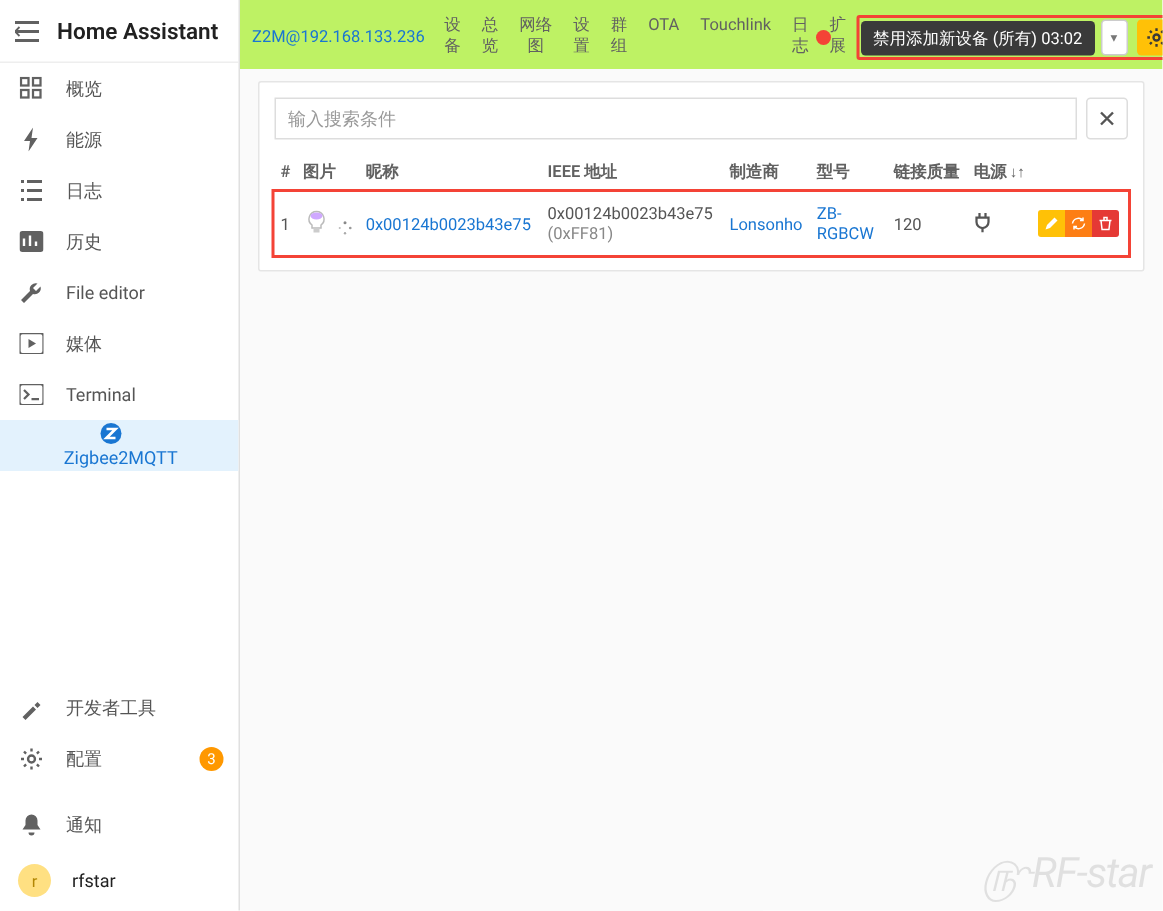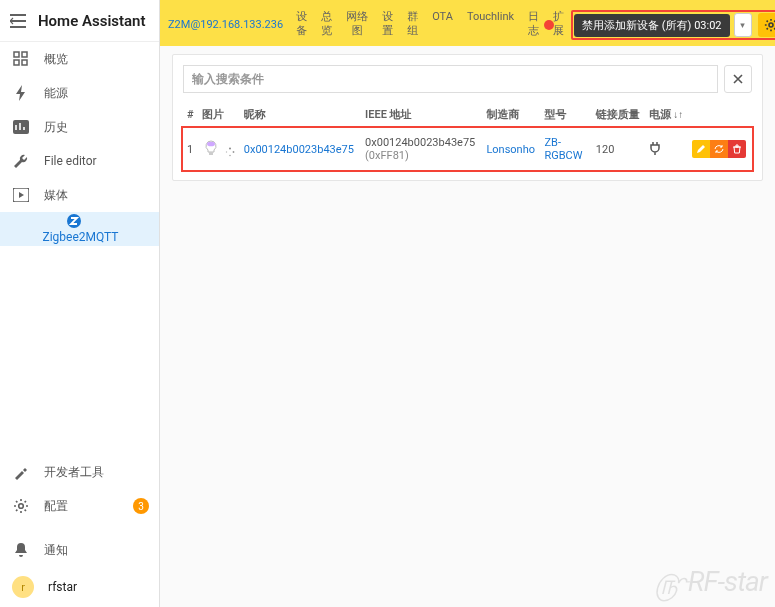--- a/index.html
+++ b/index.html
@@ -14,32 +14,32 @@
   .sb-item{display:flex;align-items:center;height:34px;padding:0 10px 0 12px;cursor:pointer;color:#555;justify-content:flex-end;}
   .sb-item.active{background:#e3f2fd;color:#1976d2;flex-direction:column;}
   .sb-item .ic{width:18px;height:18px;margin-right:14px;display:flex;align-items:center;justify-content:center;color:#616161;}
   .sb-item.active .ic{color:#1976d2;}
   .sb-item .txt{flex:1;font-size:12px;white-space:nowrap;}
   .badge{background:#ff9800;color:#fff;border-radius:9px;min-width:16px;height:16px;font-size:10px;display:flex;align-items:center;justify-content:center;padding:0 5px;}
   .sb-user{display:flex;align-items:center;height:40px;padding:0 12px;}
   .avatar{width:22px;height:22px;border-radius:50%;background:#ffe082;color:#b28704;display:flex;align-items:center;justify-content:center;font-size:11px;margin-right:14px;}
   
   .main{position:absolute;left:160px;right:0;top:0;bottom:0;background:#fafafa;overflow:hidden;}
-  .tabs{display:flex;align-items:flex-start;height:46px;background:#fde047;padding:4px 8px 0 8px;}
+  .tabs{display:flex;align-items:flex-start;height:46px;background:#bef264;padding:4px 8px 0 8px;}
   .tabs .host{color:#1976d2;font-size:11px;padding-top:14px;margin-right:6px;white-space:nowrap;}
   .tab{color:#616161;font-size:11px;text-align:center;line-height:1.3;padding:6px 6px;margin:0 1px;cursor:pointer;white-space:nowrap;}
   .disable-btn{background:#3a3a3a;color:#fff;font-size:11px;display:flex;align-items:center;padding:4px 8px;border-radius:3px;white-space:nowrap;position:relative;}
   .red-dot{width:10px;height:10px;border-radius:50%;background:#f44336;position:absolute;left:-30px;top:6px;}
   .dd{border:1px solid #ccc;height:24px;width:18px;display:flex;align-items:center;justify-content:center;margin-left:4px;border-radius:3px;background:#fff;}
   .gear-btn{width:26px;height:24px;margin-left:6px;border-radius:3px;background:#ffc107;display:flex;align-items:center;justify-content:center;color:#3a3a3a;}
   .hl-top{border:2px solid #f44336;border-radius:2px;padding:1px;display:flex;align-items:center;margin-left:auto;margin-top:6px;}
   
   .card{background:#fff;margin:8px 12px;border:1px solid #e5e5e5;border-radius:2px;padding:10px;}
   .search-row{display:flex;align-items:center;margin-bottom:8px;}
-  .search{flex:1;border:1px solid #ddd;height:28px;padding:0 8px;font-size:12px;color:#555;font-weight:bold;}
+  .search{flex:1;border:1px solid #ddd;height:28px;padding:0 8px;font-size:12px;color:#555;}
   .search::placeholder{color:#999;}
   .clear{width:28px;height:28px;border:1px solid #ddd;margin-left:6px;border-radius:3px;display:flex;align-items:center;justify-content:center;cursor:pointer;}
   table{width:100%;border-collapse:collapse;font-size:11px;}
   th{color:#616161;font-weight:600;text-align:left;padding:6px 4px;}
   td{padding:8px 4px;color:#555;vertical-align:middle;}
   td.link, a.link{color:#1976d2;cursor:pointer;}
   .hl-row{outline:2px solid #f44336;}
   .row-acts{display:flex;gap:0;}
   .ab{width:18px;height:18px;display:flex;align-items:center;justify-content:center;color:#fff;}
   .ab.edit{background:#ffc107;border-radius:2px 0 0 2px;}
@@ -81,20 +81,28 @@
       <span class="ic">
           <svg width="14" height="16" viewBox="0 0 14 16">
             <path d="M8 0L2 9h4l-1 7 6-9H7z" fill="currentColor"></path>
           </svg>
         </span>
       <span class="txt">能源</span>
     </div>
     <div class="sb-item">
       <span class="ic">
           <svg width="16" height="14" viewBox="0 0 16 14">
+            <path d="M1 1h2M5 1h10M1 7h2M5 7h10M1 13h2M5 13h10" stroke="currentColor" stroke-width="2"></path>
+          </svg>
+        </span>
+      <span class="txt">日志</span>
+    </div>
+    <div class="sb-item">
+      <span class="ic">
+          <svg width="16" height="14" viewBox="0 0 16 14">
             <rect x="0" y="0" width="16" height="14" rx="2" fill="currentColor"></rect>
             <path d="M3 10V5M7 10V3M11 10V7" stroke="#fff" stroke-width="1.6"></path>
           </svg>
         </span>
       <span class="txt">历史</span>
     </div>
     <div class="sb-item">
       <span class="ic">
           <svg width="16" height="16" viewBox="0 0 16 16">
             <path d="M14 4a4 4 0 01-5 5L3 15l-2-2 6-6a4 4 0 015-5l-3 3 2 2z" fill="currentColor"></path>
@@ -103,20 +111,29 @@
       <span class="txt">File editor</span>
     </div>
     <div class="sb-item">
       <span class="ic">
           <svg width="16" height="14" viewBox="0 0 16 14">
             <rect x="0" y="0" width="16" height="14" rx="2" fill="none" stroke="currentColor" stroke-width="1.5"></rect>
             <path d="M6 4l5 3-5 3z" fill="currentColor"></path>
           </svg>
         </span>
       <span class="txt">媒体</span>
+    </div>
+    <div class="sb-item">
+      <span class="ic">
+          <svg width="16" height="14" viewBox="0 0 16 14">
+            <rect x="0" y="0" width="16" height="14" rx="2" fill="none" stroke="currentColor" stroke-width="1.5"></rect>
+            <path d="M3 4l3 3-3 3M8 10h5" stroke="currentColor" stroke-width="1.5" fill="none"></path>
+          </svg>
+        </span>
+      <span class="txt">Terminal</span>
     </div>
     <div class="sb-item active">
       <span class="ic">
           <svg width="16" height="16" viewBox="0 0 16 16">
             <circle cx="8" cy="8" r="7" fill="currentColor"></circle>
             <path d="M5 5h6l-6 6h6" stroke="#fff" stroke-width="1.8" fill="none"></path>
           </svg>
         </span>
       <span class="txt">Zigbee2MQTT</span>
     </div>

